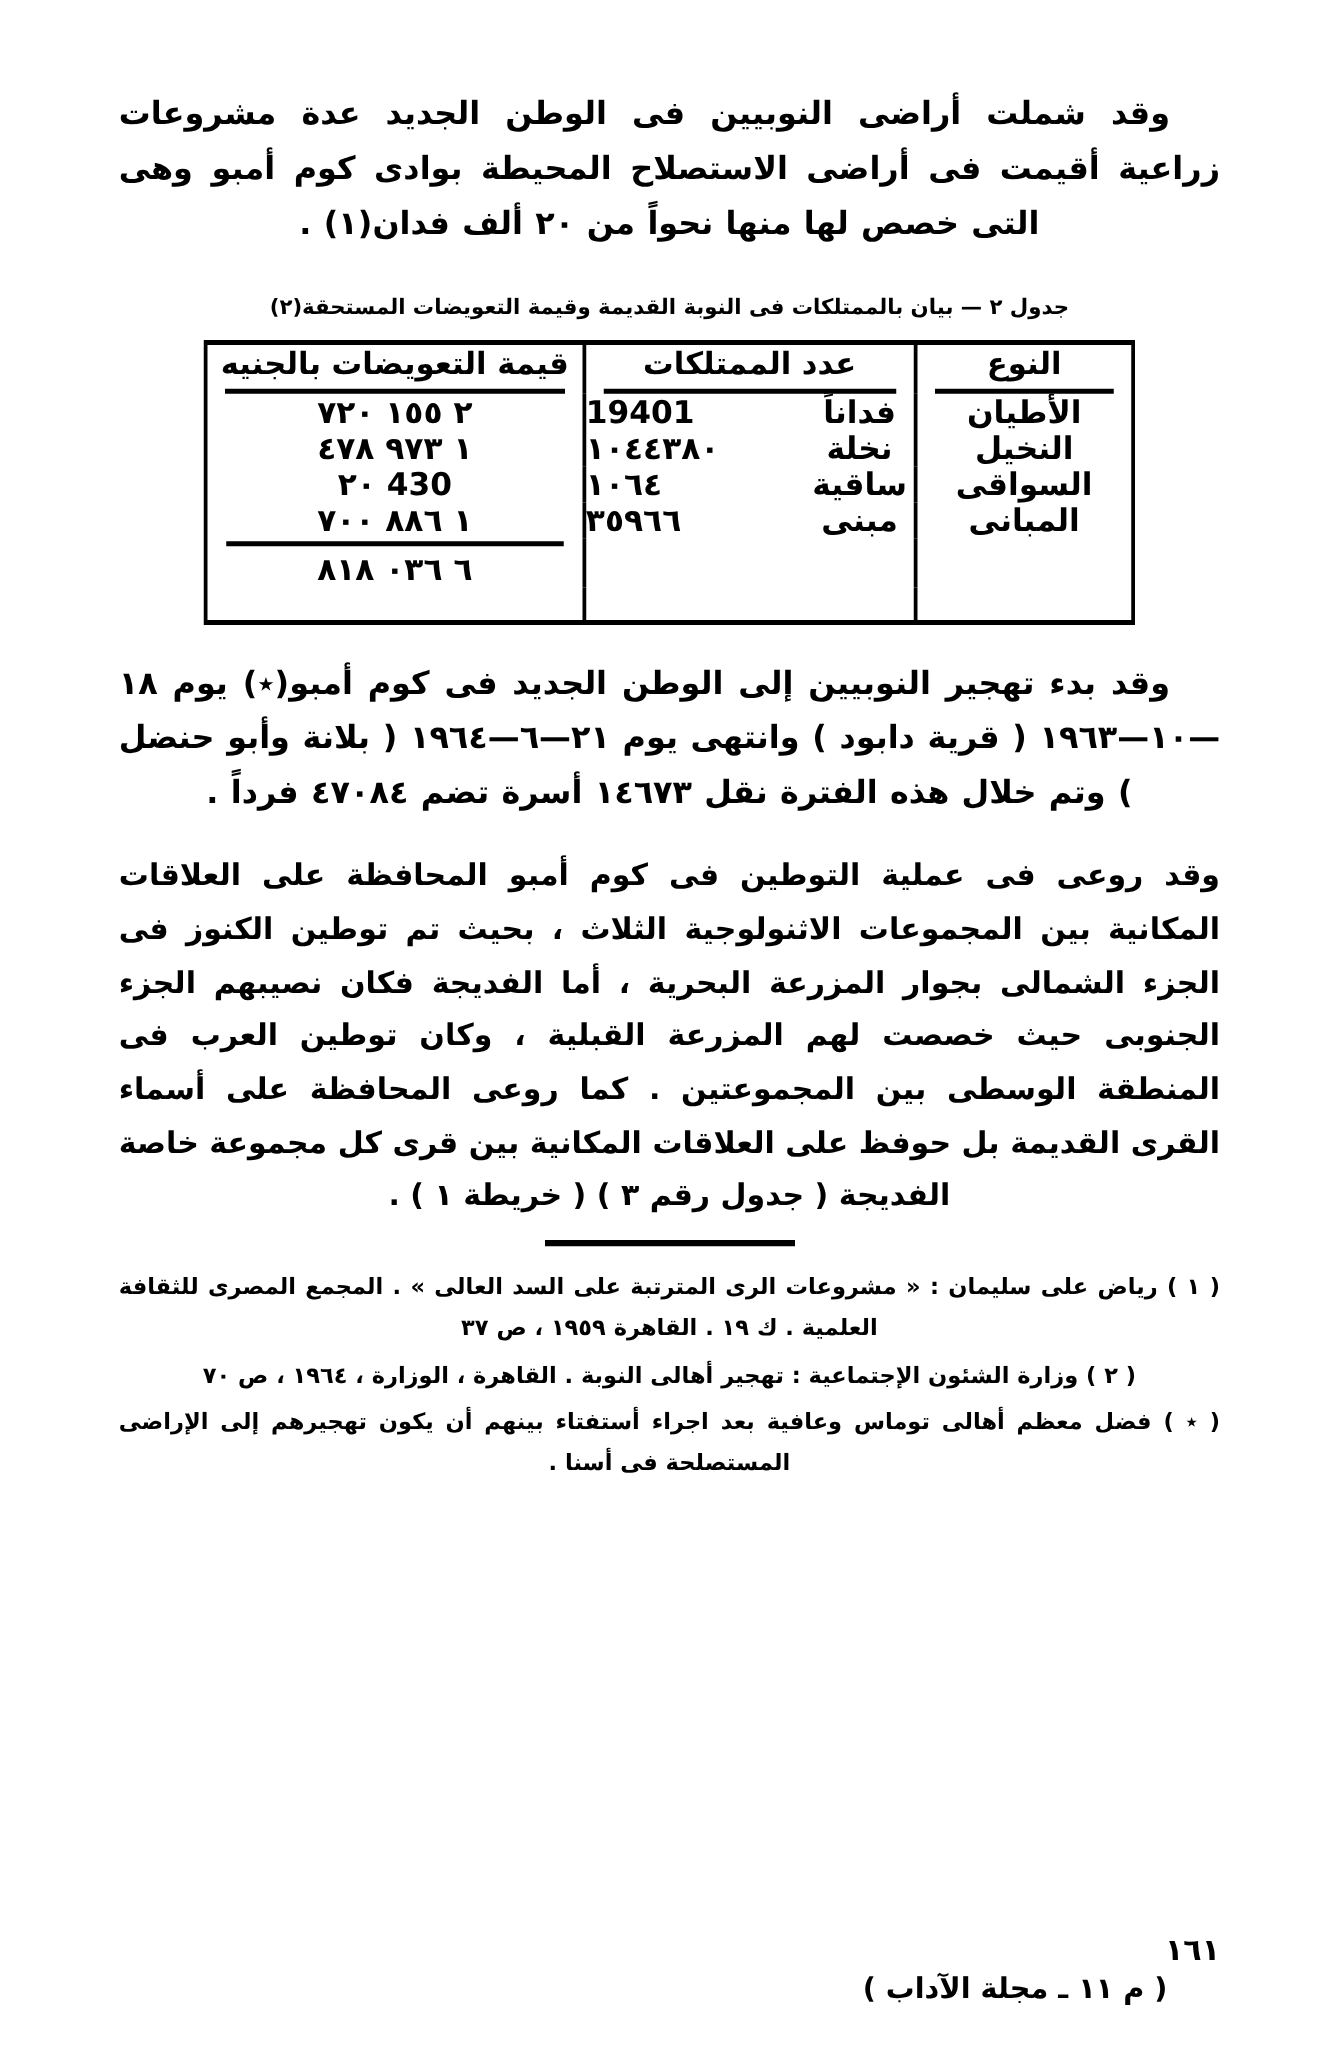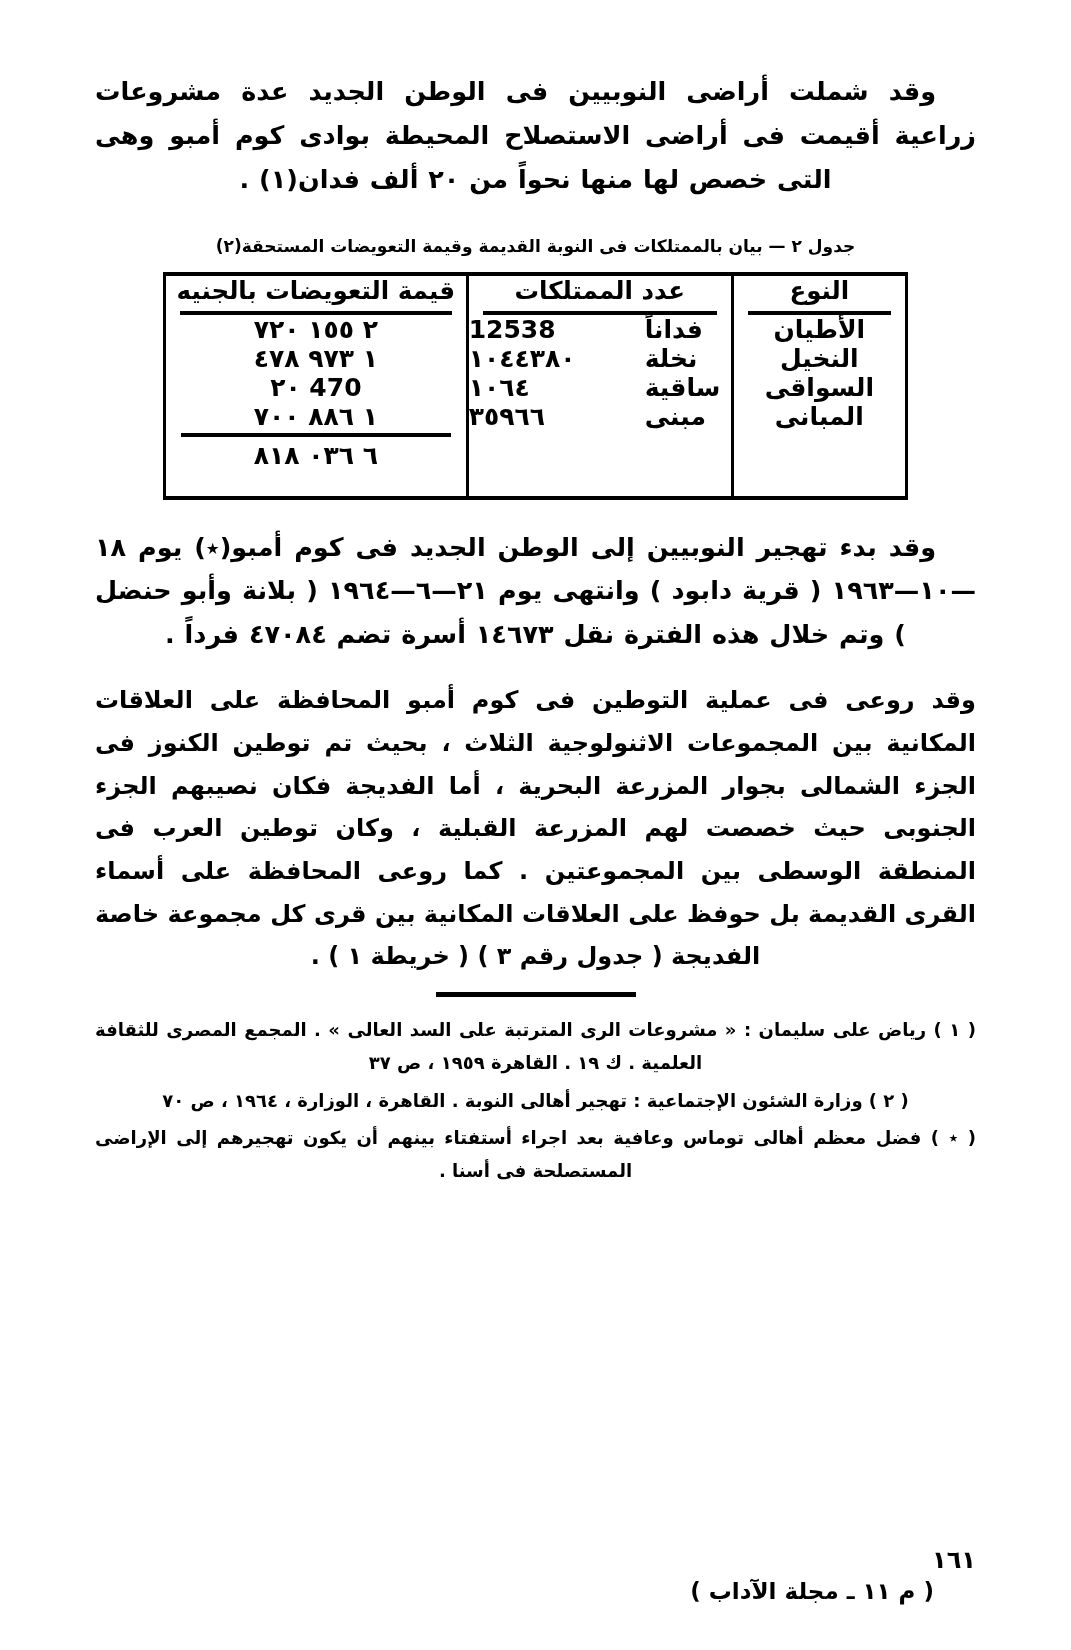--- a/index.html
+++ b/index.html
@@ -103,21 +103,21 @@
     padding: 7px 10px;
     white-space: nowrap;
   }
   .count-row {
     display: flex;
     justify-content: center;
     gap: 26px;
     align-items: baseline;
   }
   .count-num { min-width: 150px; text-align: left; direction: ltr; unicode-bidi: bidi-override;}
-  .count-unit { min-width: 86px; text-align: left; }
+  .count-unit { min-width: 86px; text-align: center; }
   .cell-value {
     text-align: center;
     padding: 7px 18px;
     white-space: nowrap;
   }
   .num { direction: ltr; unicode-bidi: embed; display: inline-block; }
   .money { letter-spacing: 0.5px; }
   .total-box {
     display: block;
     margin: 2px auto 0 auto;
@@ -193,21 +193,21 @@
             <div class="hdr-rule"></div>
           </th>
         </tr>
       </thead>
       <tbody>
         <tr>
           <td class="cell-type vsep-l">الأطيان</td>
           <td class="cell-count vsep-l">
             <div class="count-row">
               <span class="count-unit">فداناً</span>
-              <span class="count-num num">12538</span>
+              <span class="count-num num">19401</span>
             </div>
           </td>
           <td class="cell-value">
             <span class="num money">٢ ١٥٥ ٧٢٠</span>
           </td>
         </tr>
         <tr>
           <td class="cell-type vsep-l">النخيل</td>
           <td class="cell-count vsep-l">
             <div class="count-row">
@@ -221,21 +221,21 @@
         </tr>
         <tr>
           <td class="cell-type vsep-l">السواقى</td>
           <td class="cell-count vsep-l">
             <div class="count-row">
               <span class="count-unit">ساقية</span>
               <span class="count-num num">١٠٦٤</span>
             </div>
           </td>
           <td class="cell-value">
-            <span class="num money">٢٠ 470</span>
+            <span class="num money">٢٠ 430</span>
           </td>
         </tr>
         <tr>
           <td class="cell-type vsep-l">المبانى</td>
           <td class="cell-count vsep-l">
             <div class="count-row">
               <span class="count-unit">مبنى</span>
               <span class="count-num num">٣٥٩٦٦</span>
             </div>
           </td>

